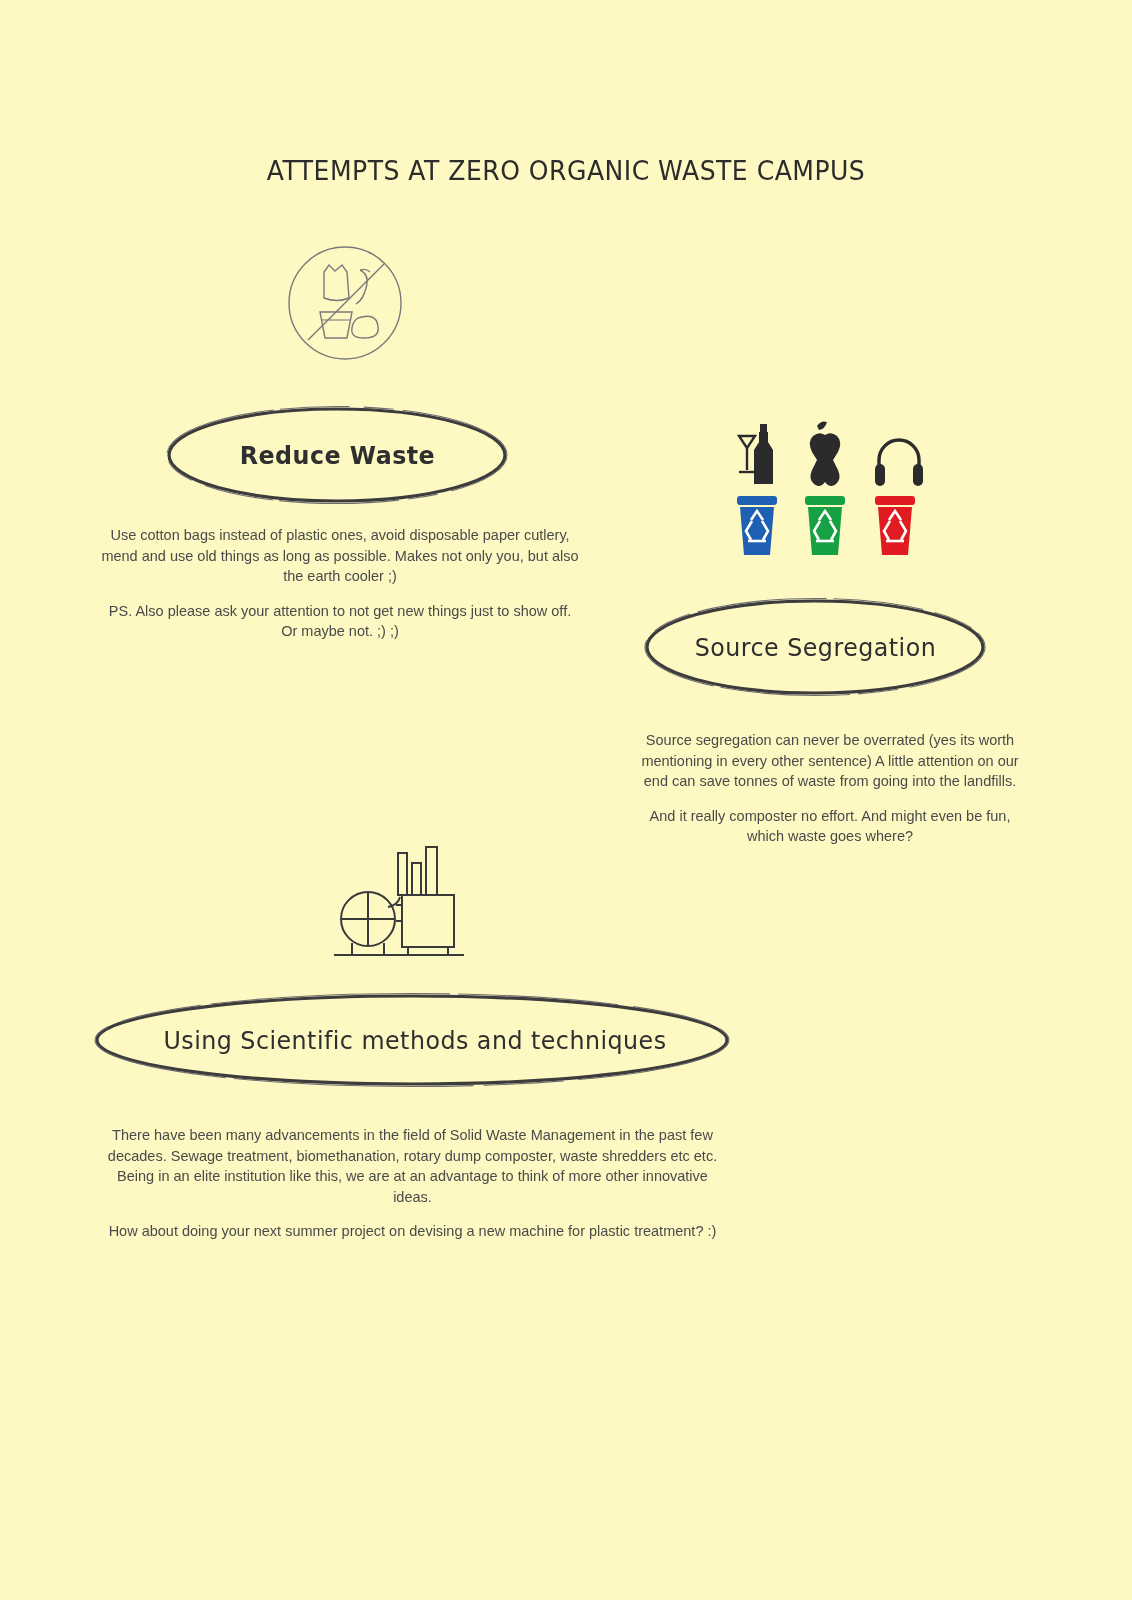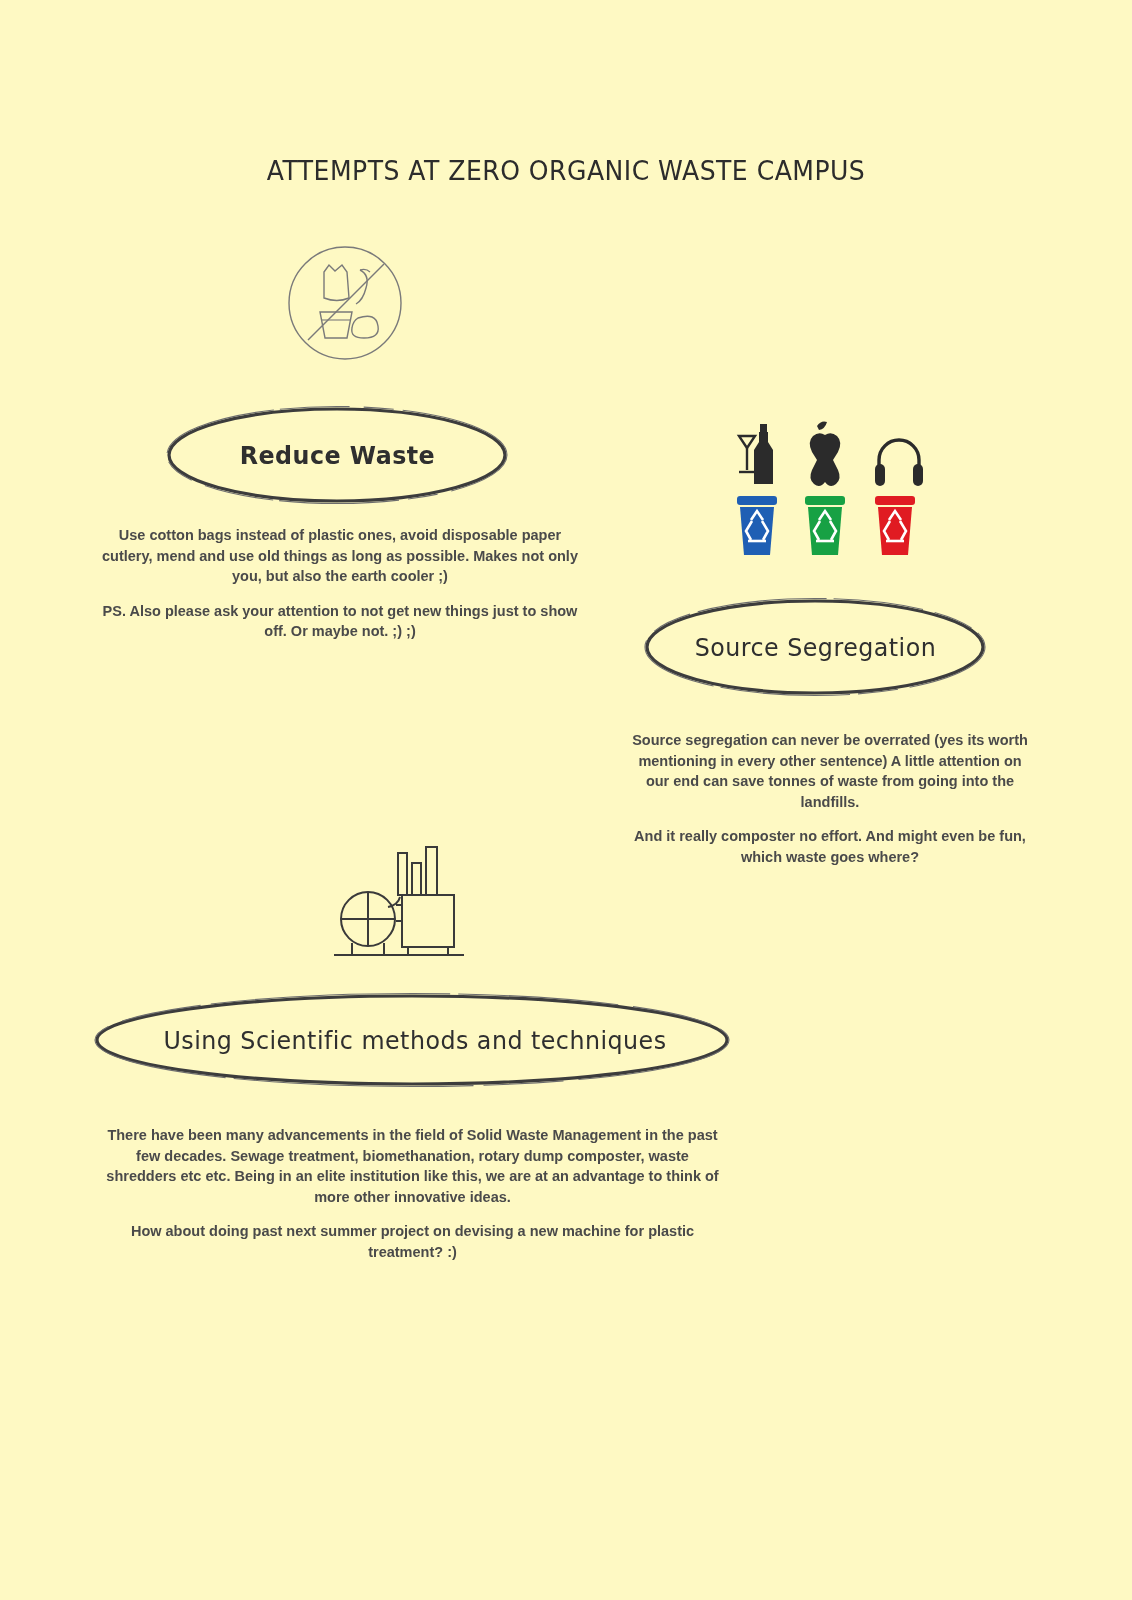--- a/index.html
+++ b/index.html
@@ -56,21 +56,21 @@
     text-align: center;
     transform: scaleX(0.95);
   }
   .body-text {
     font-family: "Liberation Sans", sans-serif;
     font-size: 14.5px;
     line-height: 1.42;
     color: #4a4a4a;
     text-align: center;
   }
-  .body-text p { margin: 0 0 14px 0; font-weight: bold; }
+  .body-text p { margin: 0 0 14px 0; }
   .body-text p:last-child { margin-bottom: 0; }
 
   
   #sec-reduce { left: 100px; top: 240px; width: 480px; }
   #icon-plastic { position: absolute; left: 180px; top: 0; }
   #ellipse-reduce { position: absolute; left: 60px; top: 163px; width: 355px; height: 105px; font-weight: bold; }
   #ellipse-reduce .ellipse-label { font-size: 25px; }
   #text-reduce { position: absolute; left: 0px; top: 285px; width: 480px; }
 
   
@@ -240,17 +240,17 @@
     <div class="ellipse-wrap" id="ellipse-science">
       <svg width="650" height="100" viewBox="0 0 650 100">
         <ellipse cx="322" cy="50" rx="315" ry="44" fill="none" stroke="#3c3c3c" stroke-width="3.2"></ellipse>
         <ellipse cx="322" cy="50" rx="317" ry="46.5" fill="none" stroke="#6d6d6d" stroke-width="1.1" stroke-dasharray="160 15 80 10 240 8"></ellipse>
       </svg>
       <div class="ellipse-label">Using Scientific methods and techniques</div>
     </div>
 
     <div class="body-text" id="text-science">
       <p>There have been many advancements in the field of Solid Waste Management in the past few decades. Sewage treatment, biomethanation, rotary dump composter, waste shredders etc etc. Being in an elite institution like this, we are at an advantage to think of more other innovative ideas.</p>
-      <p>How about doing past next summer project on devising a new machine for plastic treatment? :)</p>
+      <p>How about doing your next summer project on devising a new machine for plastic treatment? :)</p>
     </div>
   </div>
 
 </div>
 
 </body></html>

